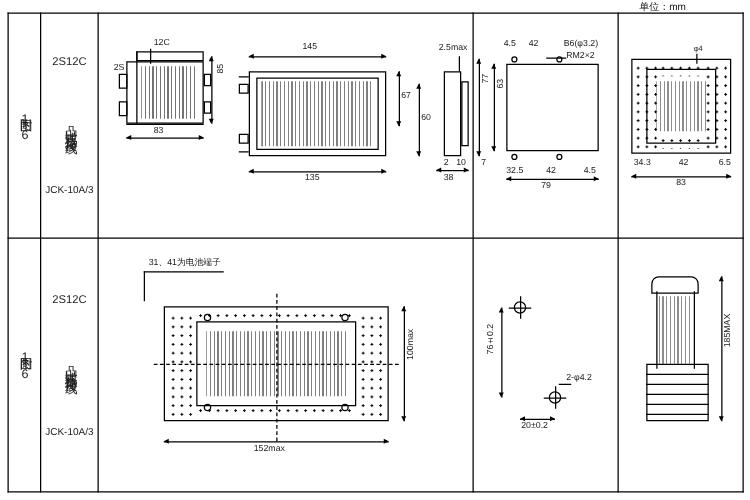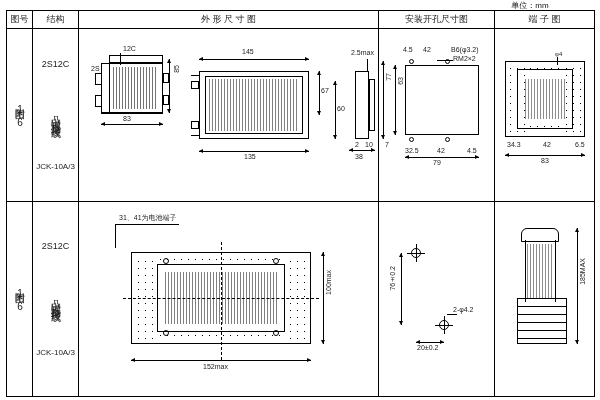--- a/index.html
+++ b/index.html
@@ -99,27 +99,20 @@
 
   <table class="main">
     <colgroup>
       <col class="col-a">
         <col class="col-b">
         <col class="col-c">
         <col class="col-d">
         <col class="col-e">
     </colgroup>
     <tbody>
-        <tr class="hdr">
-      <th>图号</th>
-      <th>结构</th>
-      <th>外 形 尺 寸 图</th>
-      <th>安装开孔尺寸图</th>
-      <th>端 子 图</th>
-    </tr>
 
     <tr style="height:172px;">
       <td>
         <div class="vlabel">附图16</div>
       </td>
       <td>
         <div class="struct">
           <div class="big">2S12C</div>
           <div class="vlabel" style="height:86px;margin-top:2px;">凸出式板后接线</div>
           <div class="code" style="margin-top:3px;">JCK-10A/3</div>

